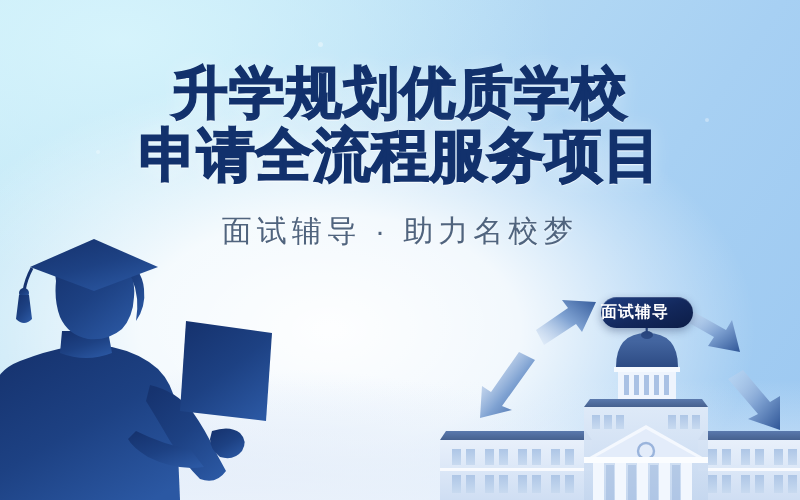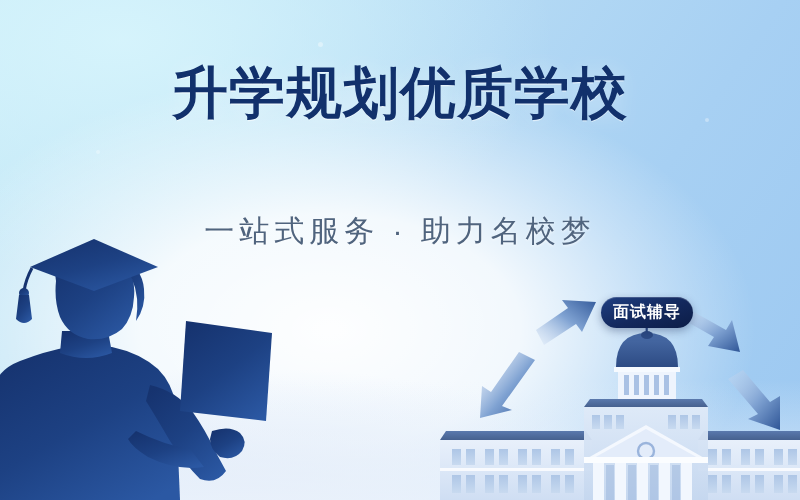--- a/index.html
+++ b/index.html
@@ -27,40 +27,40 @@
   }
 
   
   .headline{
     position:absolute;left:0;right:0;top:62px;text-align:center;
     z-index:6;pointer-events:none;
   }
   .t-line{
     display:block;
     font-family:"Liberation Sans","DejaVu Sans",sans-serif;
-    font-weight:400;
+    font-weight:700;
     font-size:56px;
     line-height:62px;
     letter-spacing:1px;
     color:#12316c;
     text-shadow:0 2px 0 rgba(255,255,255,.55), 0 0 20px rgba(255,255,255,.45);
     -webkit-text-stroke:1.6px #12316c;
   }
   .t-line.l2{ font-size:58px; letter-spacing:0px; }
   .subtitle{
     position:absolute;left:0;right:0;top:211px;text-align:center;z-index:6;
     font-size:30px;letter-spacing:5px;color:#50647e;font-weight:400;
     text-shadow:0 1px 3px rgba(255,255,255,.8);
     pointer-events:none;
   }
 
   
   .pill{
     position:absolute;z-index:8;
-    display:flex;align-items:center;justify-content:center;
+    display:flex;align-items:center;
     background:linear-gradient(160deg,#1f3f82 0%,#13285c 55%,#0c1d47 100%);
     color:#ffffff;font-weight:700;font-size:16px;letter-spacing:1px;
     border-radius:18px;
     box-shadow:0 3px 8px rgba(16,35,80,.35), inset 0 1px 0 rgba(255,255,255,.18);
     white-space:nowrap;
   }
   #pill-1{left:492px;top:319px;width:88px;height:30px;}
   #pill-2{left:601px;top:297px;width:92px;height:31px;}
   #pill-3{left:686px;top:337px;width:86px;height:31px;}
 
@@ -265,20 +265,21 @@
 
     <g>
       <polygon fill="url(#arrB)" points="743,370 728,379 758,414 748,419 780,430 780,396 770,402"></polygon>
     </g>
   </svg>
 
   <div class="haze"></div>
 
   <div class="headline">
     <span class="t-line l1">升学规划优质学校</span>
+    <span class="t-line l2">申请全流程服务项目</span>
   </div>
-  <div class="subtitle">一站式服务 · 助力名校梦</div>
+  <div class="subtitle">面试辅导 · 助力名校梦</div>
 
   <div class="pill" id="pill-2">
     <span>面试辅导</span>
   </div>
 
 </div>
 
 </body></html>

